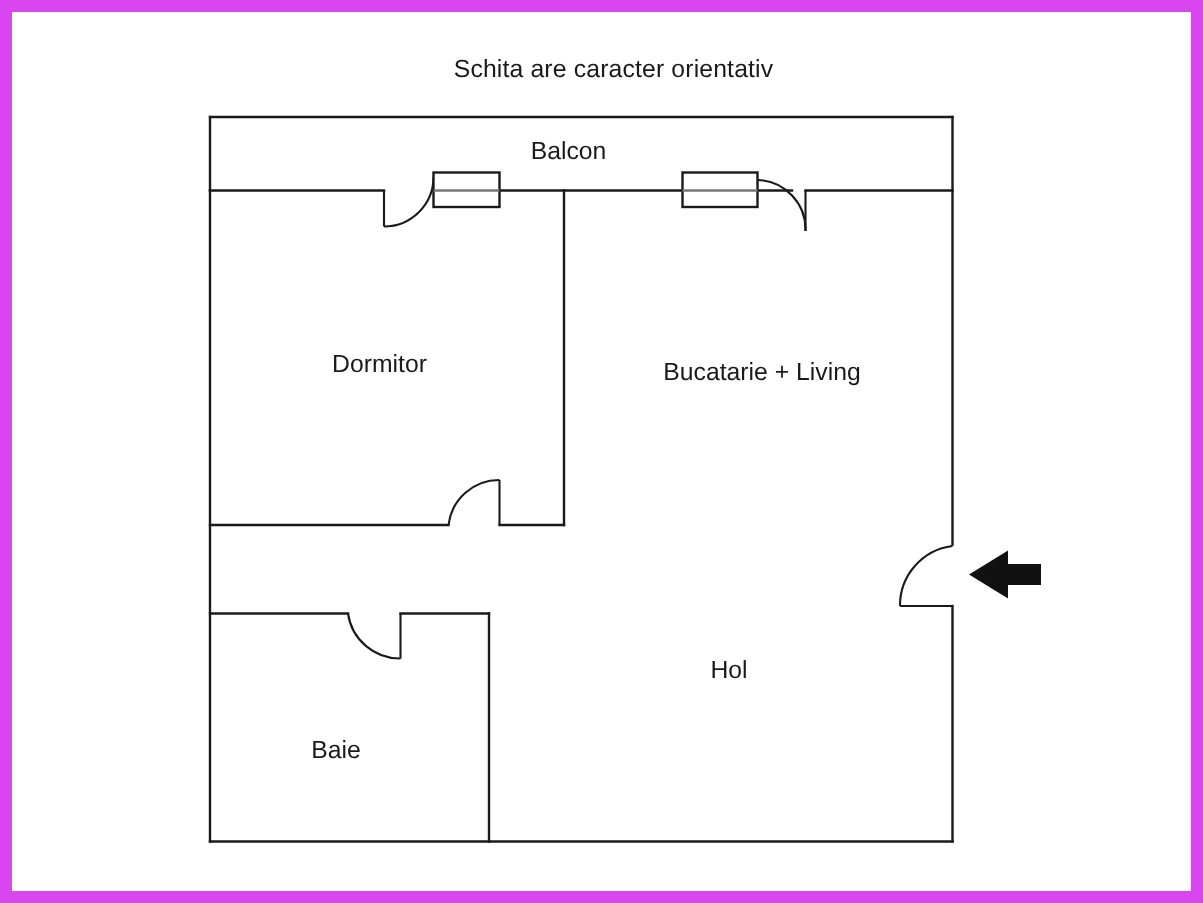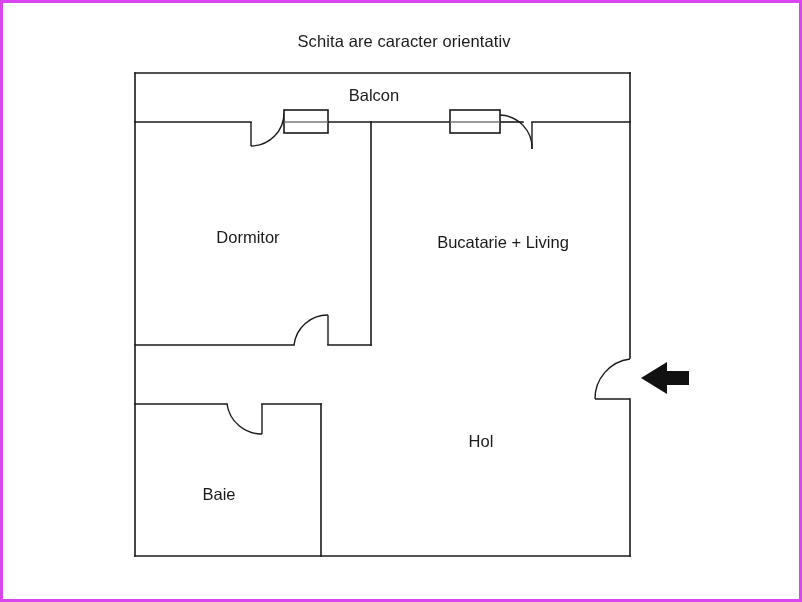--- a/index.html
+++ b/index.html
@@ -14,21 +14,21 @@
     font-family: "Liberation Sans", sans-serif;
     overflow: hidden;
   }
   #page-frame {
     position: absolute;
     left: 0;
     top: 0;
     width: 802px;
     height: 602px;
     box-sizing: border-box;
-    border: 3px solid #d946ef;
+    border: 8px solid #d946ef;
     background: #ffffff;
   }
   #plan-title {
     position: absolute;
     left: 0;
     top: 29px;
     width: 802px;
     text-align: center;
     font-size: 16.5px;
     color: #1a1a1a;

